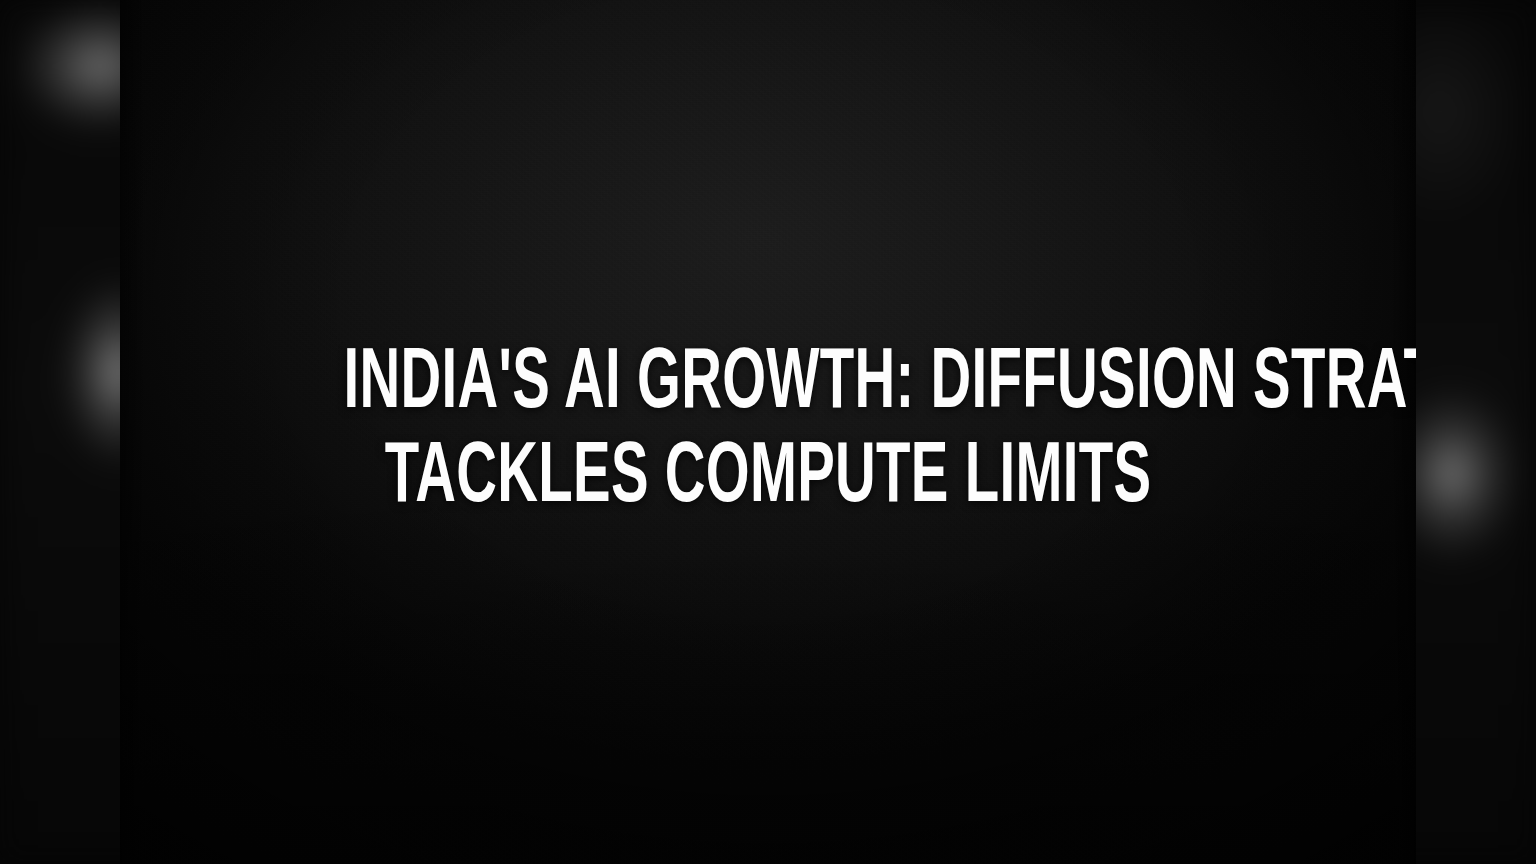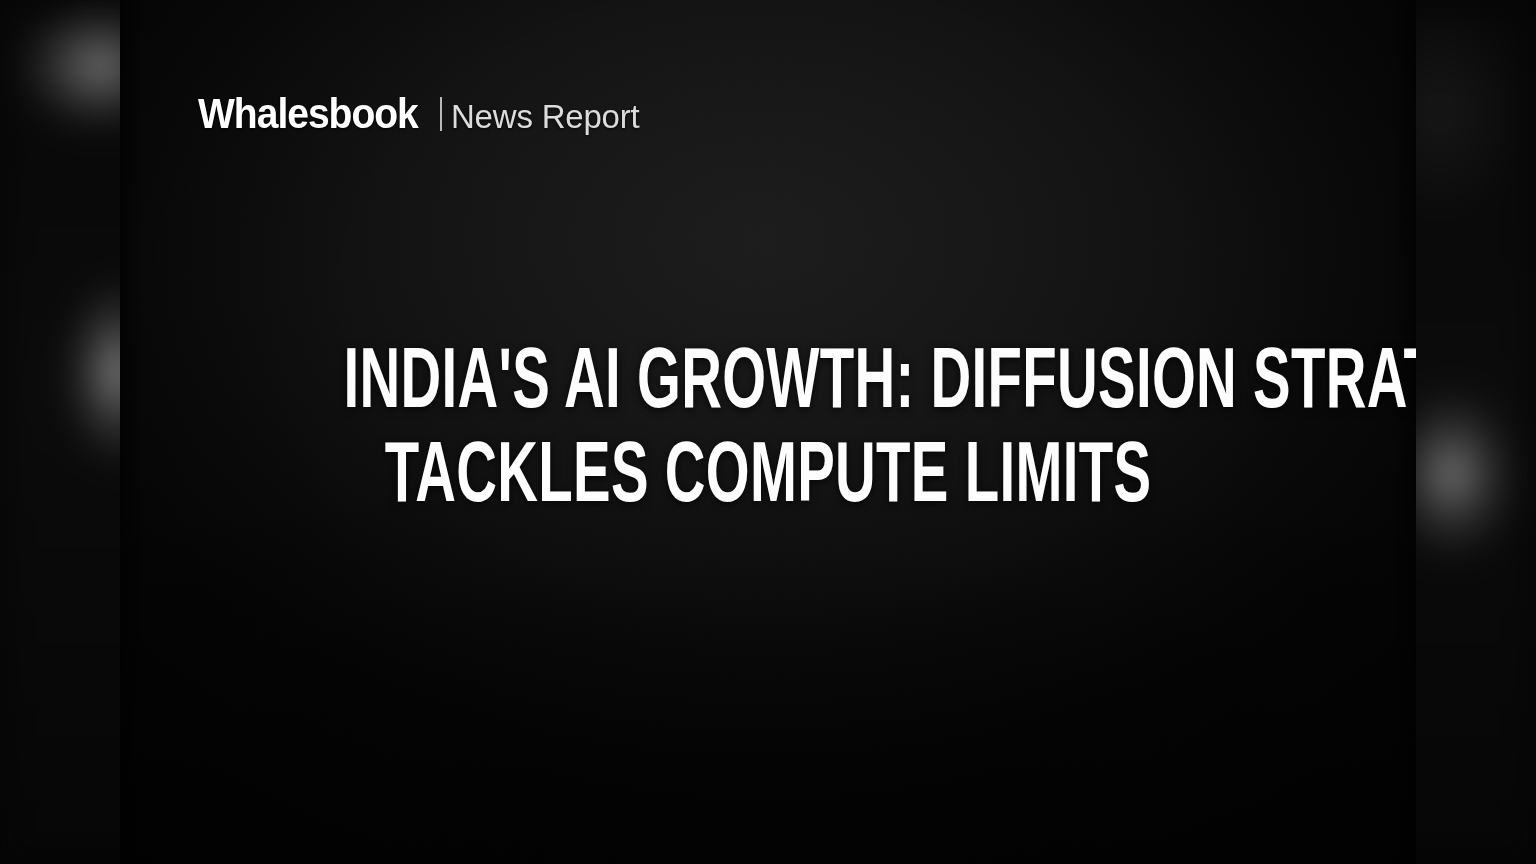--- a/index.html
+++ b/index.html
@@ -179,25 +179,20 @@
 <div id="stage">
 
   <div class="backdrop"></div>
 
   <div class="panel">
     <div class="panel-noise"></div>
     <div class="panel-vignette"></div>
     <div class="panel-edge-left"></div>
     <div class="panel-edge-right"></div>
 
-    <div class="brand">
-      <span class="brand-name">Whalesbook</span>
-      <span class="brand-divider"></span>
-      <span class="brand-sub">News Report</span>
-    </div>
 
     <div class="headline">
       <span class="headline-line">India's AI Growth: Diffusion Strategy</span>
       <span class="headline-line">Tackles Compute Limits</span>
     </div>
   </div>
 
 </div>
 
 </body></html>

